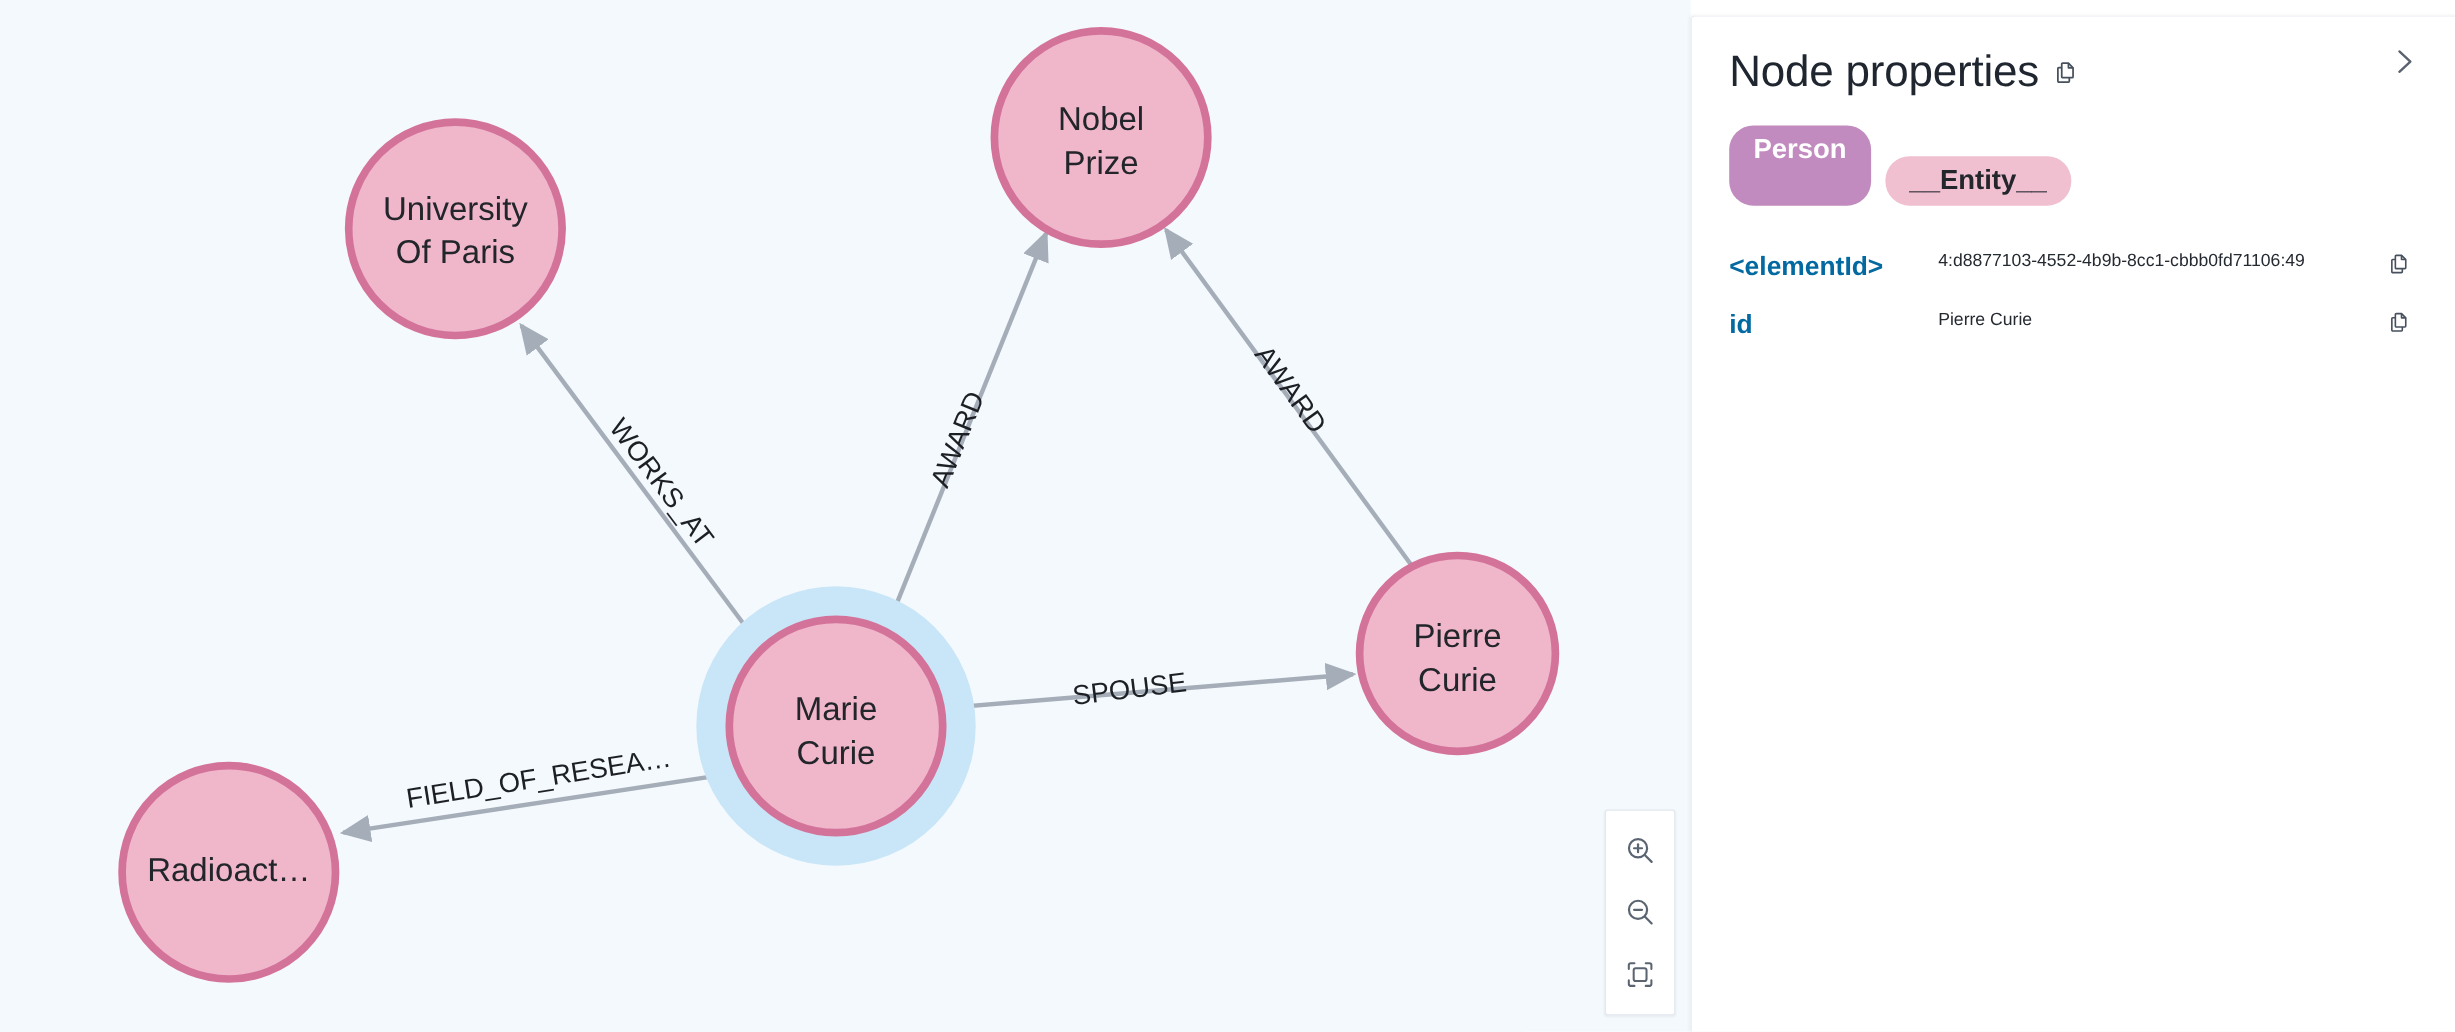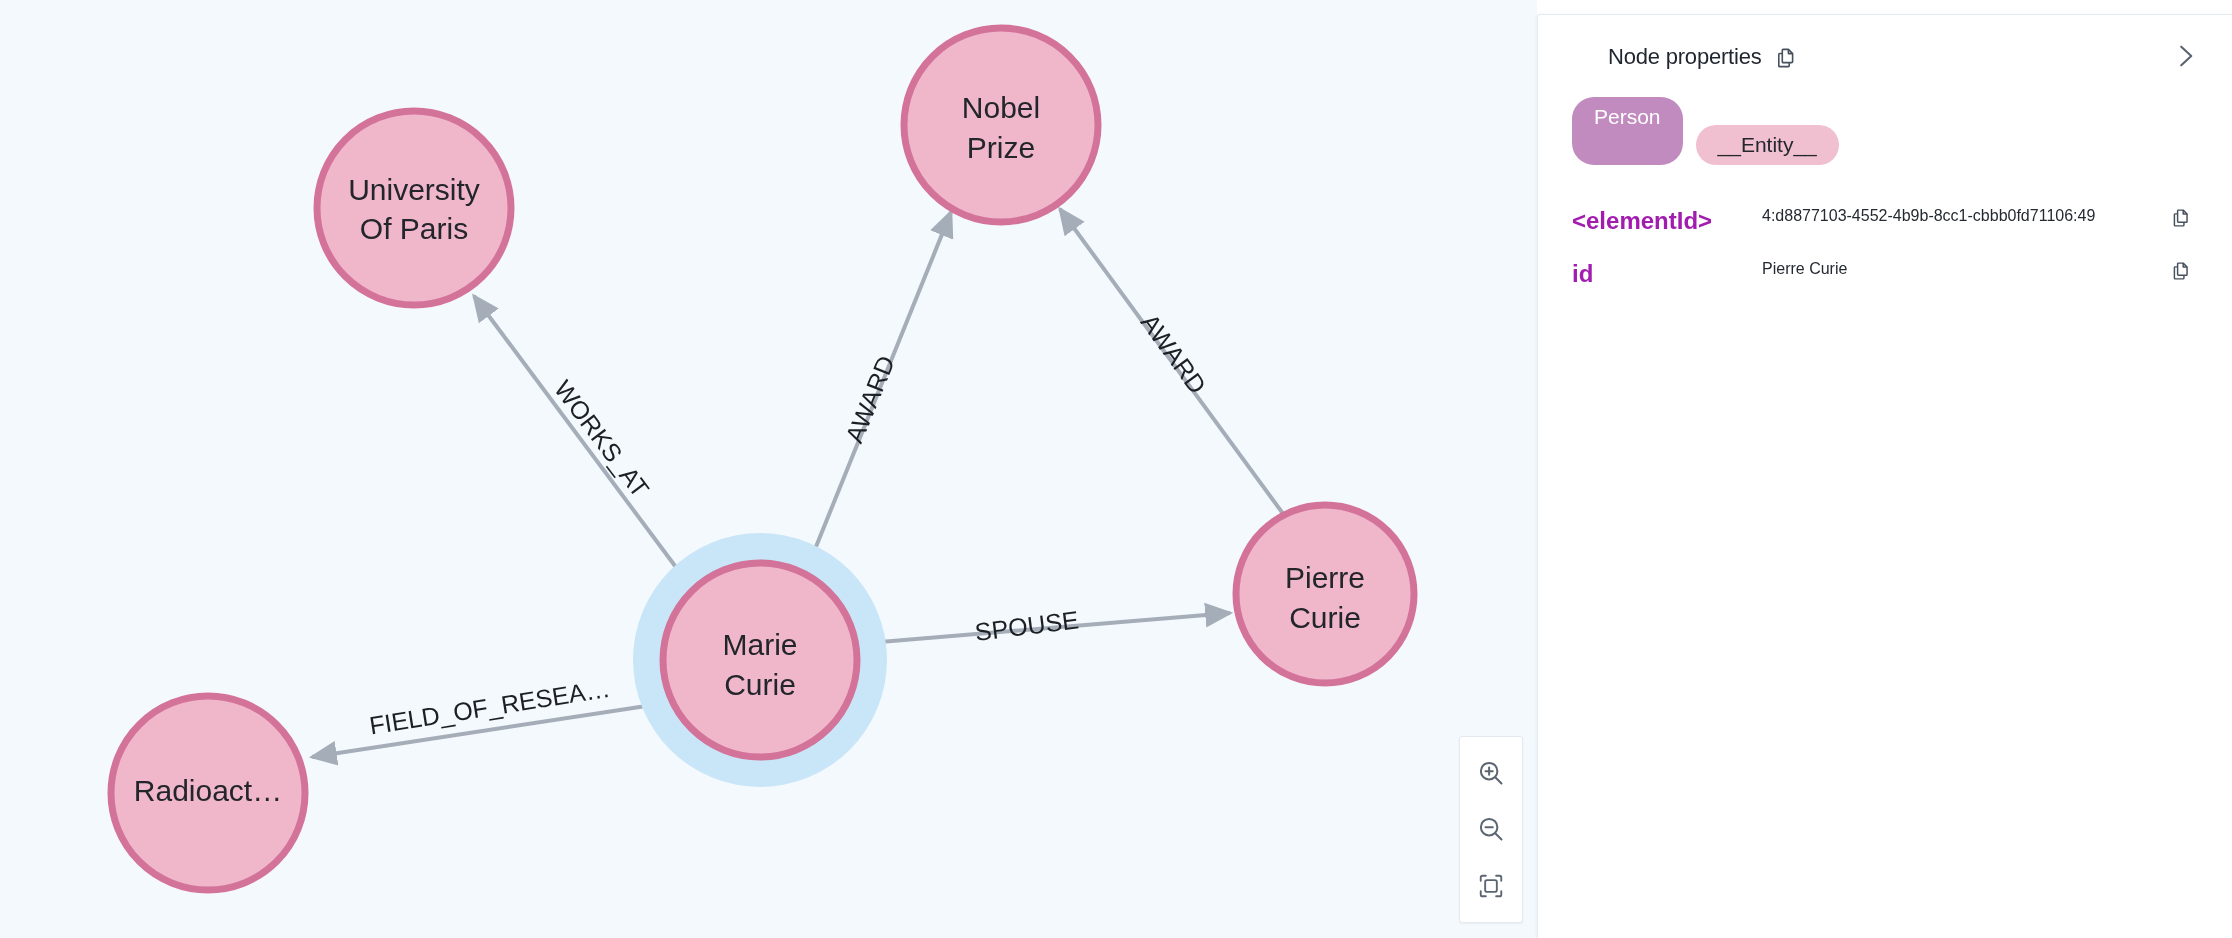--- a/index.html
+++ b/index.html
@@ -98,25 +98,24 @@
     box-shadow: -1px 0 3px rgba(30,40,60,0.05);
     padding: 0;
   }
   #panel-header {
     display: flex;
     align-items: center;
     padding: 28px 34px 0 34px;
     position: relative;
   }
   #panel-title {
-    font-size: 22px;
+    font-size: 40px;
     color: #1f2630;
     font-weight: 400;
     letter-spacing: -0.2px;
-    margin-left: 36px;
   }
   #panel-title-copy {
     margin-left: 12px;
     display: inline-flex;
     align-items: center;
     cursor: pointer;
     position: relative;
     top: 3px;
   }
   #panel-collapse {
@@ -129,22 +128,22 @@
   }
 
   #label-chips {
     display: flex;
     gap: 13px;
     padding: 26px 34px 0 34px;
   }
   .chip {
     border-radius: 22px;
     padding: 7px 22px;
-    font-size: 21px;
-    font-weight: 400;
+    font-size: 25px;
+    font-weight: 700;
     line-height: 1.25;
     white-space: nowrap;
     cursor: pointer;
   }
   .chip.person { background: #c28bbf; color: #ffffff; }
   .chip.entity { background: #f0c0d1; color: #23262b; margin-top: 28px; }
 
   #prop-table {
     margin-top: 30px;
     width: 100%;
@@ -154,21 +153,21 @@
     align-items: flex-start;
     padding: 10px 34px 10px 34px;
     min-height: 46px;
   }
   .prop-row.alt { background: #f7f8f9; }
   .prop-key {
     width: 190px;
     flex: 0 0 190px;
     font-size: 24px;
     font-weight: 700;
-    color: #a21caf;
+    color: #0369a1;
     line-height: 1.35;
   }
   .prop-val {
     flex: 1 1 auto;
     font-size: 16px;
     color: #252a31;
     line-height: 1.35;
     word-break: break-word;
     padding-right: 16px;
   }

